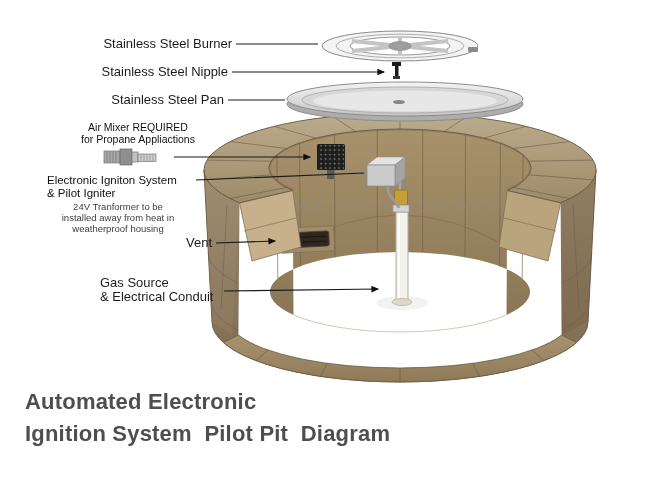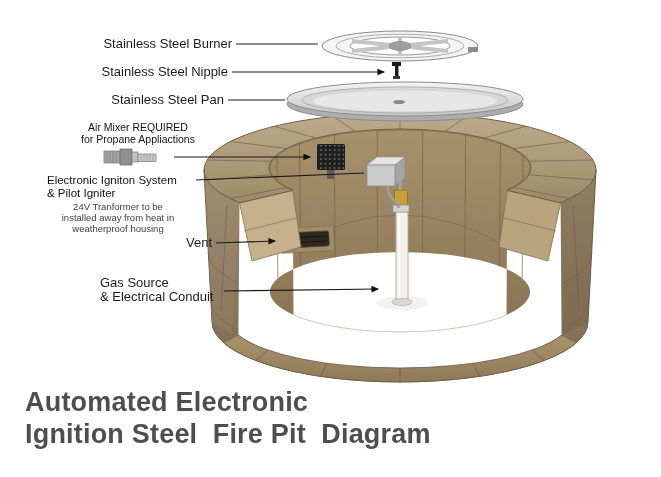--- a/index.html
+++ b/index.html
@@ -6,21 +6,21 @@
   #screenshot{position:relative;width:661px;height:477px;background:#ffffff;overflow:hidden;
               font-family:"Liberation Sans",sans-serif;}
   #diagram-svg{position:absolute;left:0;top:0;}
   .lbl{font-size:13px;fill:#1c1c1c;}
   .lbl-sm{font-size:10.5px;fill:#111111;}
   .lbl-md{font-size:11.5px;fill:#111111;}
   .lbl-note{font-size:9.5px;fill:#3d3d3d;}
   .watermark{font-size:15px;font-weight:bold;letter-spacing:5px;fill:#8c8c8c;opacity:.3;}
   .leader{stroke:#1a1a1a;stroke-width:1.1;}
   #title{position:absolute;left:25px;top:386px;color:#4e4e4e;font-weight:700;
-         font-size:27px;line-height:32px;letter-spacing:.2px;}
+         font-size:22px;line-height:32px;letter-spacing:.2px;}
   #title .t2{white-space:pre;}
 </style>
 </head>
 <body>
 
 <div id="screenshot">
 
 <svg id="diagram-svg" width="661" height="477" viewBox="0 0 661 477">
   <defs>
     <linearGradient id="g-steel" x1="0" y1="82" x2="0" y2="121" gradientUnits="userSpaceOnUse">
@@ -235,16 +235,16 @@
 
     <text class="lbl" x="212" y="247" text-anchor="end">Vent</text>
 
     <text class="lbl" x="100" y="287">Gas Source</text>
     <text class="lbl" x="100" y="301">&amp; Electrical Conduit</text>
   </g>
 </svg>
 
 <div id="title">
   <div class="t1">Automated Electronic</div>
-  <div class="t2">Ignition Steel  Fire Pit  Diagram</div>
+  <div class="t2">Ignition System  Pilot Pit  Diagram</div>
 </div>
 
 </div>
 
 </body></html>

